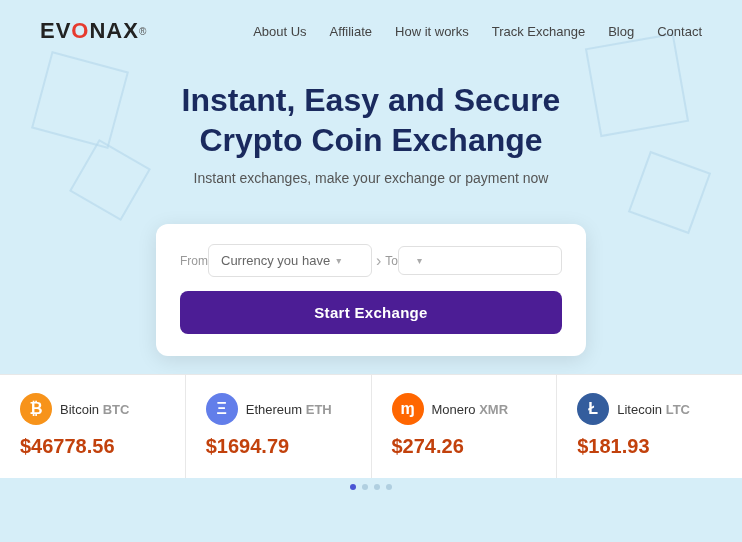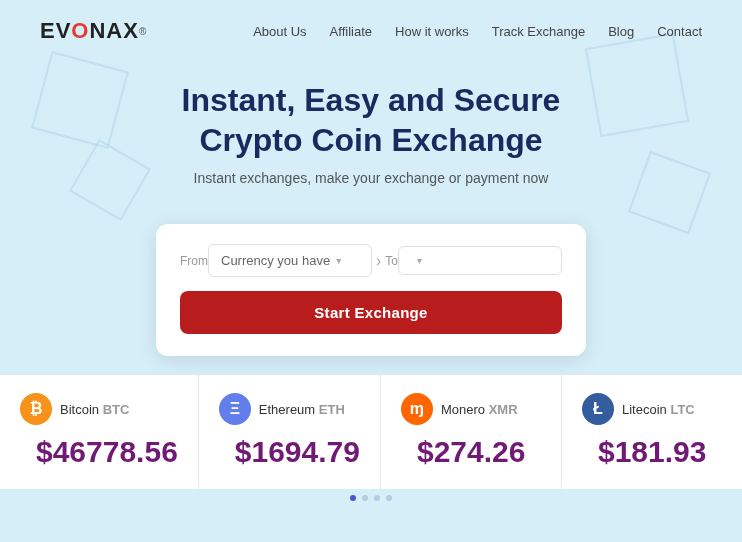--- a/index.html
+++ b/index.html
@@ -153,21 +153,21 @@
     }
 
     .exchange-arrow {
       font-size: 16px;
       color: #aaa;
       margin: 0 4px;
     }
 
     .btn-exchange {
       width: 100%;
-      background: #b91c1c;
+      background: #4c1d95;
       color: white;
       border: none;
       border-radius: 8px;
       padding: 13px;
       font-size: 15px;
       font-weight: 600;
       cursor: pointer;
       letter-spacing: 0.3px;
     }
 
@@ -218,24 +218,23 @@
     .coin-name {
       font-size: 13px;
       color: #333;
     }
     .coin-name .symbol {
       color: #999;
       font-weight: 700;
     }
 
     .coin-price {
-      font-size: 30px;
+      font-size: 20px;
       font-weight: 700;
-      color: #701a75;
-      margin-left: 16px;
+      color: #c2410c;
     }
 
     
     .dots-row {
       display: flex;
       justify-content: center;
       gap: 6px;
       padding: 6px;
       position: relative;
       z-index: 10;

